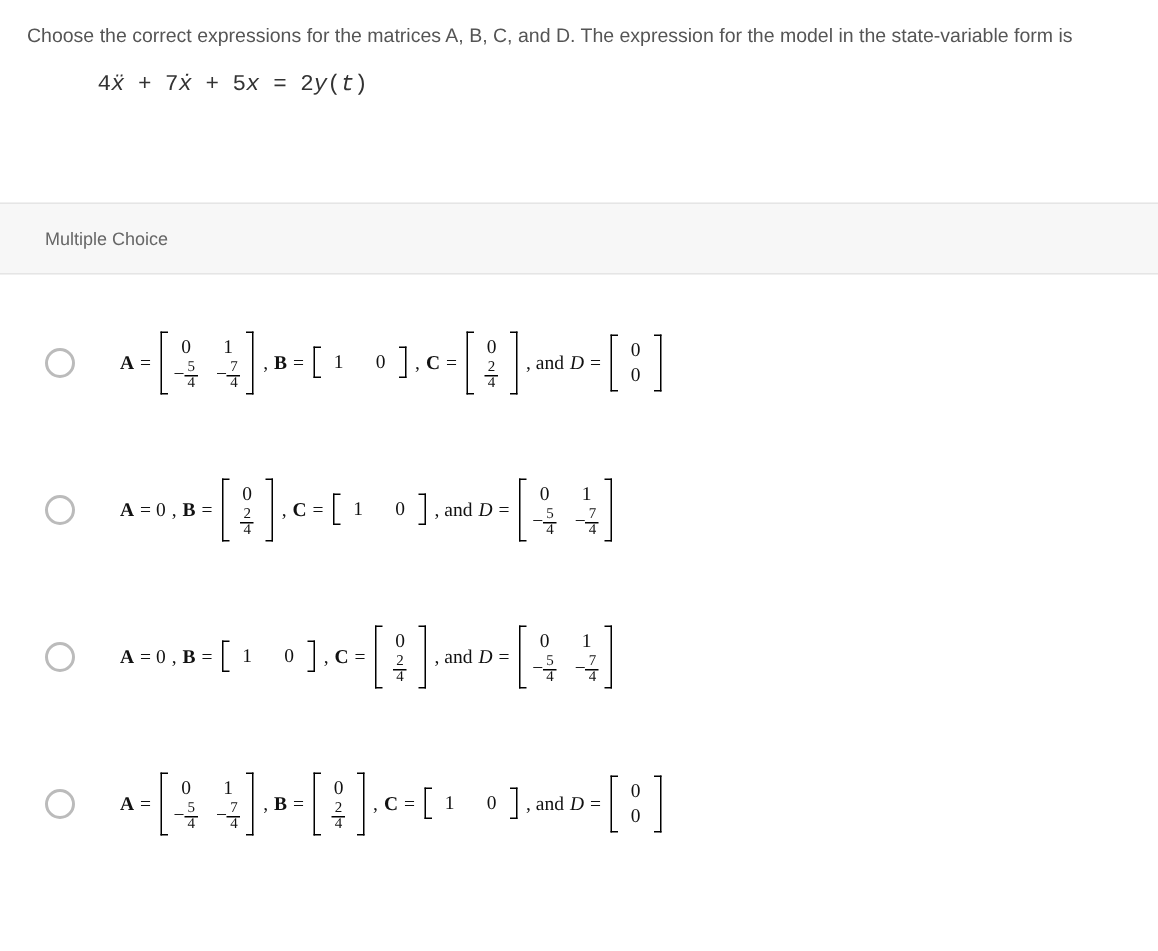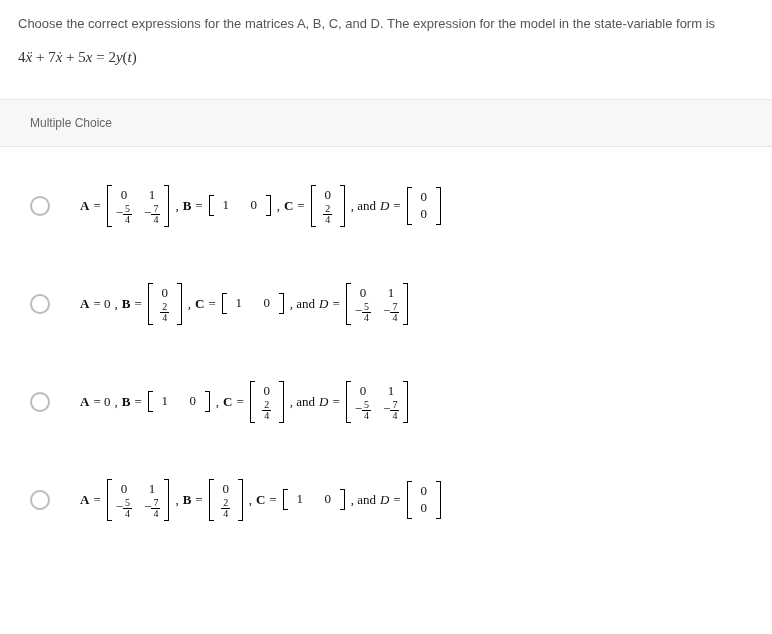--- a/index.html
+++ b/index.html
@@ -10,32 +10,34 @@
       color: #333;
     }
     .question-area {
       padding: 14px 8px 20px 18px;
       font-size: 13px;
       line-height: 1.6;
       color: #555;
     }
     .question-area p { margin-bottom: 10px; }
     .equation {
-      font-family: Liberation Serif, serif;
+      font-family: Liberation Mono, monospace;
       font-size: 15px;
       color: #333;
+      margin-left: 47px;
     }
     .equation .var { font-style: italic; }
     .section-label {
       background: #f7f7f7;
       border-top: 1px solid #e5e5e5;
       border-bottom: 1px solid #e5e5e5;
       padding: 16px 30px;
       font-size: 12px;
       color: #666;
+      margin-top: 36px;
     }
     .choices {
       padding: 10px 0 20px 0;
     }
     .choice {
       display: flex;
       align-items: center;
       padding: 12px 30px;
       min-height: 98px;
       cursor: pointer;

